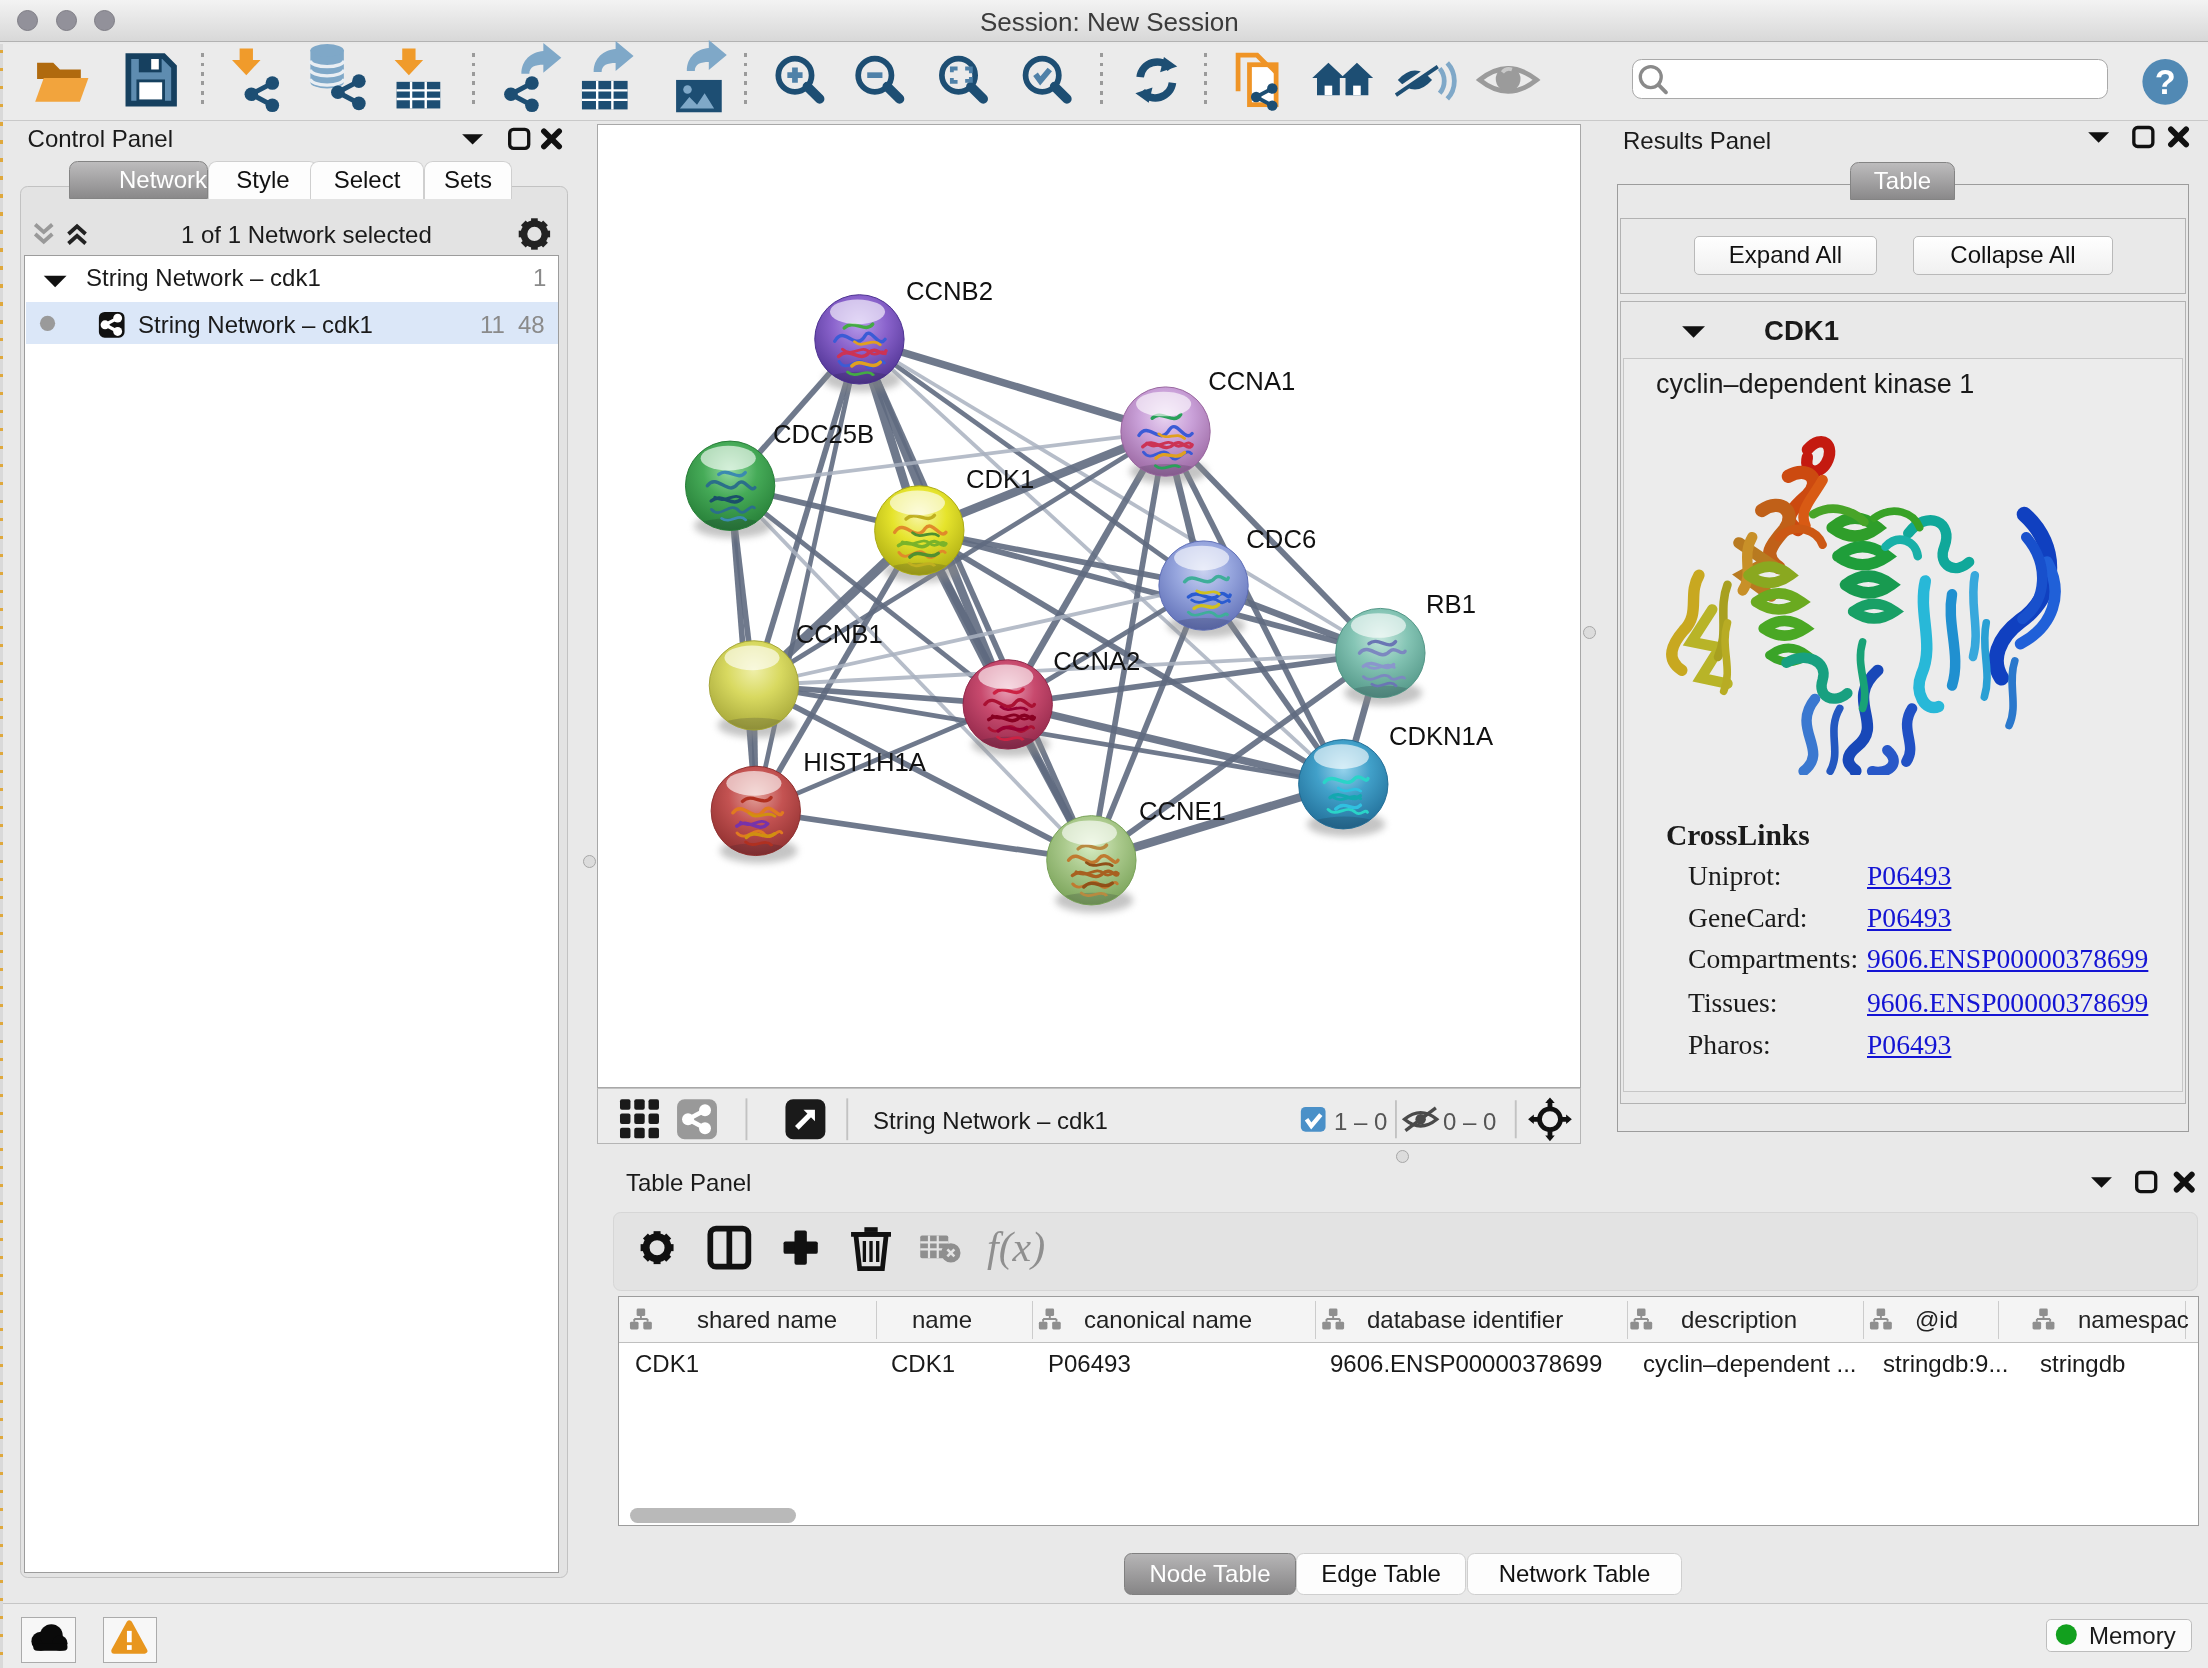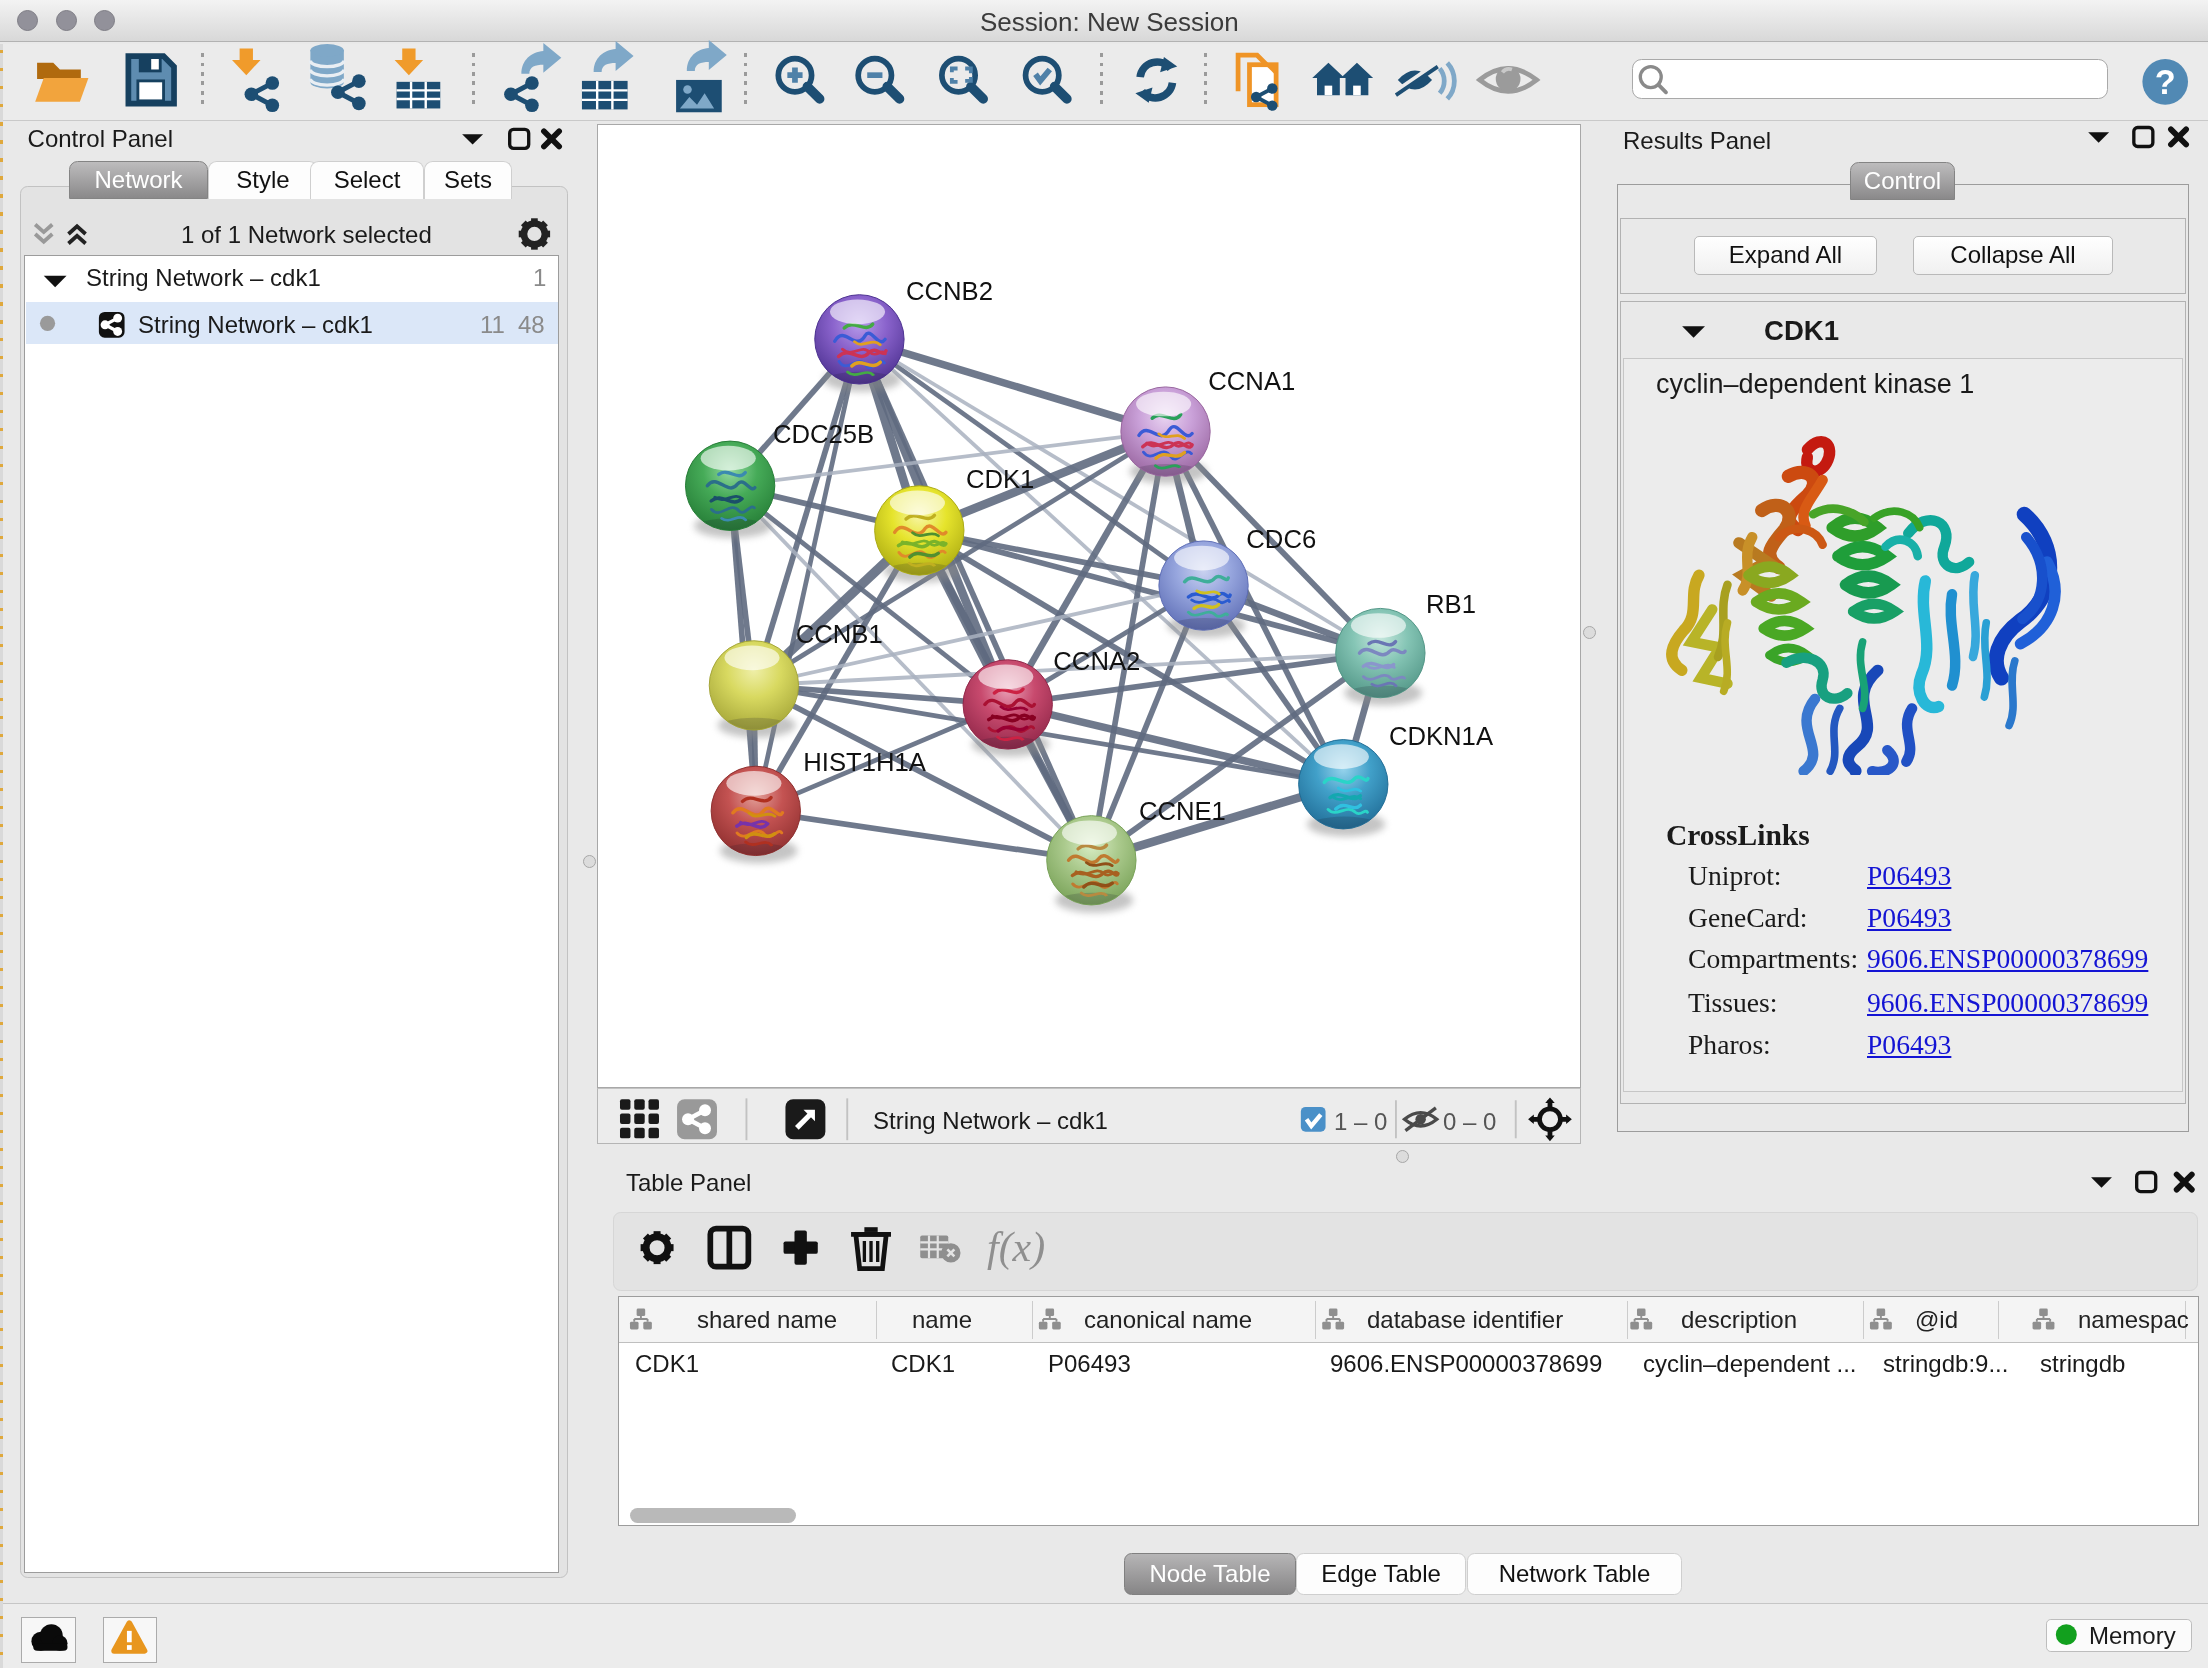--- a/index.html
+++ b/index.html
@@ -353,21 +353,21 @@
 <div class="sep" style="left:201px;"></div>
 <div class="sep" style="left:472px;"></div>
 <div class="sep" style="left:744px;"></div>
 <div class="sep" style="left:1100px;"></div>
 <div class="sep" style="left:1204px;"></div>
 <div id="searchbox"></div>
 
 <div class="t" style="left:27.6px; top:127px;">Control Panel</div>
 
 <div id="ctrl-sub"></div>
-<div class="tab tabsel" style="left:69px; top:161px; width:139px;">Network</div>
+<div class="tab tabsel" style="left:69px; top:161px; width:139px;text-align:right;">Network</div>
 <div class="tab" style="left:208px; top:161px; width:110px;">Style</div>
 <div class="tab" style="left:310px; top:161px; width:114px;">Select</div>
 <div class="tab" style="left:424px; top:161px; width:88px;">Sets</div>
 <div class="t" style="left:181px; top:223px;">1 of 1 Network selected</div>
 
 <div id="ctrl-white">
   <div class="netrow" style="left:0px; top:0px;"></div>
 </div>
 <div class="t" style="left:86px; top:266px;">String Network – cdk1</div>
 <div class="t" style="left:533px; top:266px; color:#8a8a8a;">1</div>
@@ -685,21 +685,21 @@
 
 <div id="netbar"></div>
 
 <div class="t" style="left:873px; top:1109px;">String Network – cdk1</div>
 <div class="t" style="left:1334px; top:1110px; color:#555;">1 – 0</div>
 <div class="t" style="left:1443px; top:1110px; color:#555;">0 – 0</div>
 
 <div class="t" style="left:1623px; top:129px;">Results Panel</div>
 
 <div id="results-outer"></div>
-<div class="tab tabsel" style="left:1850px; top:162px; width:105px;">Control</div>
+<div class="tab tabsel" style="left:1850px; top:162px; width:105px;">Table</div>
 <div id="results-btnbox"></div>
 <div class="btn" style="left:1694px; top:236px; width:183px; height:39px; line-height:36px;">Expand All</div>
 <div class="btn" style="left:1913px; top:236px; width:200px; height:39px; line-height:36px;">Collapse All</div>
 <div id="cdk1-box"></div>
 <div class="t" style="left:1764px; top:317px; font-weight:bold; font-size:27.6px;">CDK1</div>
 <div id="cdk1-inner"></div>
 <div class="t" style="left:1656px; top:371px; font-size:27px;">cyclin–dependent kinase 1</div>
 <svg class="abs" style="left:1636px;top:423px;" width="476" height="352" viewBox="0 0 500 370" fill="none" stroke-linecap="round">
 <path d="M180,28 C196,10 210,24 200,42 C192,56 176,52 180,36" stroke="#c41a10" stroke-width="12"></path>
 <path d="M160,56 C180,44 196,60 180,76 C164,90 152,102 170,112" stroke="#cc4a10" stroke-width="14"></path>

